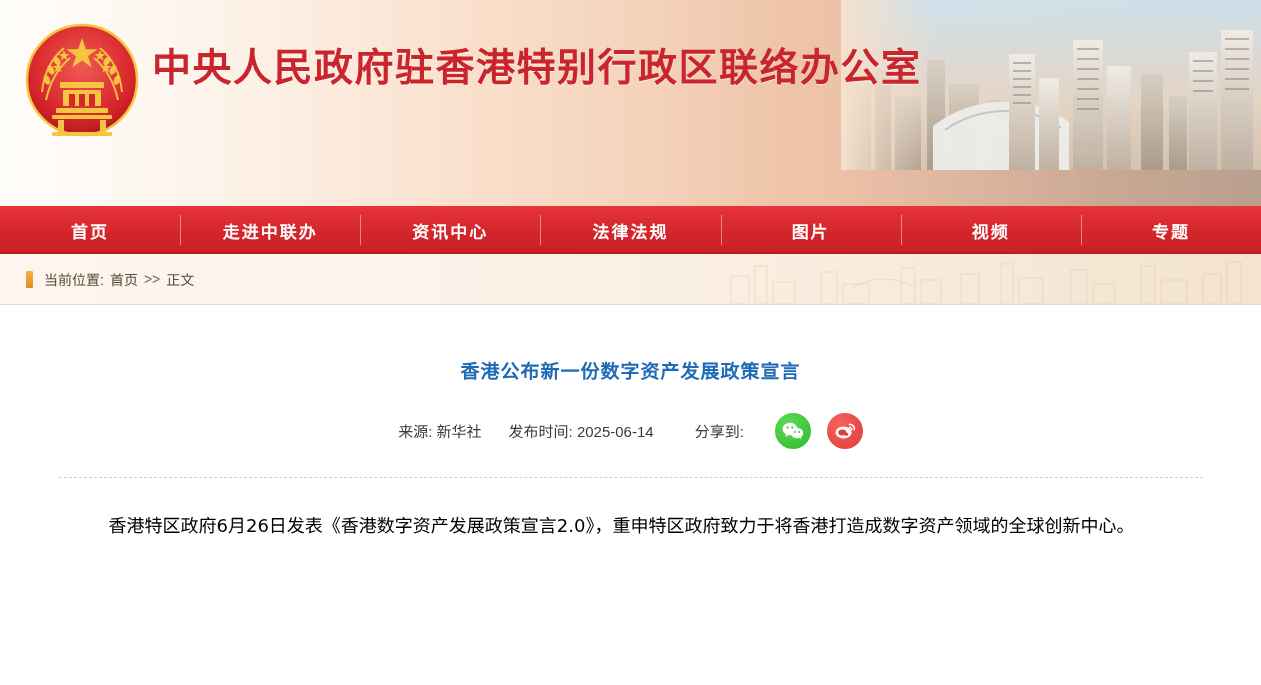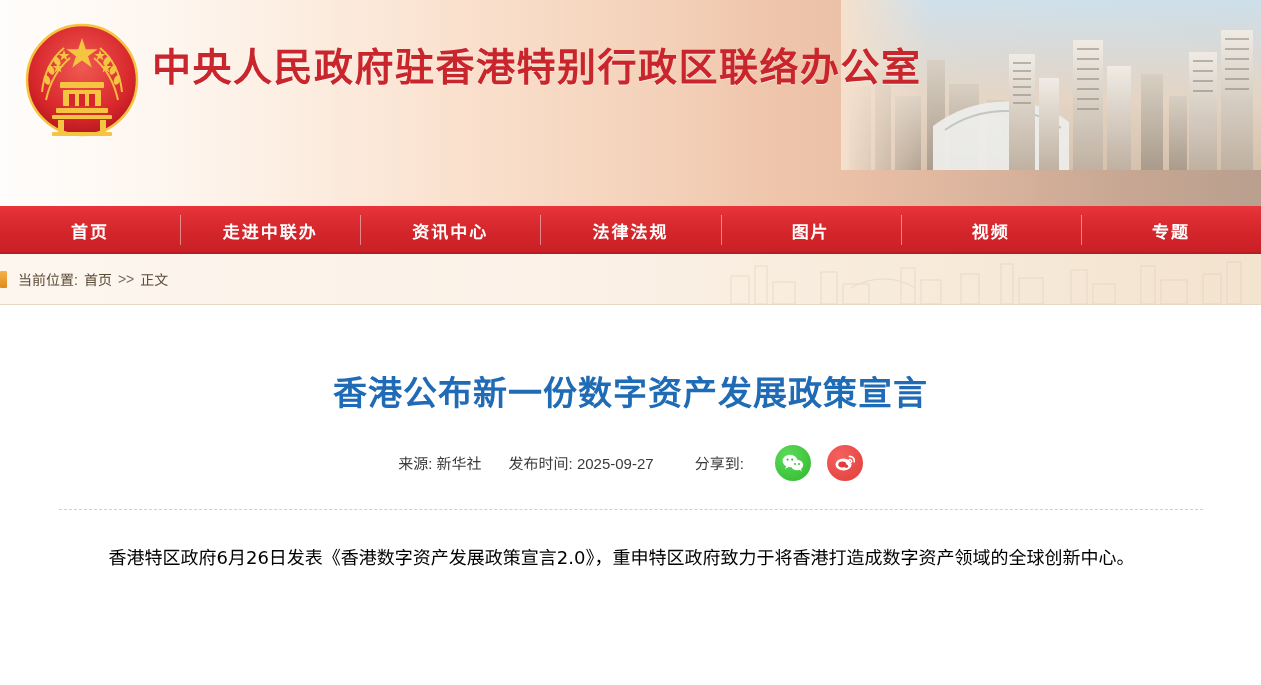--- a/index.html
+++ b/index.html
@@ -120,20 +120,21 @@
     bottom: 0;
     width: 560px;
     height: 46px;
     opacity: 0.5;
   }
   .crumb {
     position: relative;
     display: flex;
     align-items: center;
     height: 100%;
+    padding-left: 26px;
     font-size: 14px;
     color: #5a4a38;
     z-index: 2;
   }
   .crumb .marker {
     width: 7px;
     height: 17px;
     background: linear-gradient(180deg, #f6b24a, #e08a1e);
     margin-right: 11px;
     border-radius: 1px;
@@ -148,21 +149,21 @@
   
   .page {
     width: 1160px;
     margin: 0 auto;
     padding: 0 8px;
     box-sizing: border-box;
   }
   .headline {
     text-align: center;
     color: #1f6bb5;
-    font-size: 34px;
+    font-size: 19px;
     font-weight: bold;
     letter-spacing: 1px;
     padding: 38px 0 0;
     font-family: "DejaVu Sans", "Liberation Sans", sans-serif;
   }
   .meta {
     display: flex;
     align-items: center;
     justify-content: center;
     gap: 27px;
@@ -384,21 +385,21 @@
 <main class="page">
   <h1 class="headline">香港公布新一份数字资产发展政策宣言</h1>
 
   <div class="meta">
     <span class="field">
       <span>来源:</span>
       <span>新华社</span>
     </span>
     <span class="field">
       <span>发布时间:</span>
-      <span>2025-09-27</span>
+      <span>2025-06-14</span>
     </span>
     <span class="field share-label">分享到:</span>
     <span class="share-icons">
       <button class="share-btn wechat" aria-label="WeChat">
         <svg width="22" height="18" viewBox="0 0 22 18">
           <ellipse cx="8" cy="7" rx="7.4" ry="6.2" fill="#ffffff"></ellipse>
           <polygon points="4.5,11.6 3,15 6.6,12.9" fill="#ffffff"></polygon>
           <circle cx="5.6" cy="5.6" r="1.05" fill="#2fb82c"></circle>
           <circle cx="10.2" cy="5.6" r="1.05" fill="#2fb82c"></circle>
           <ellipse cx="15" cy="11" rx="6.2" ry="5.2" fill="#ffffff"></ellipse>

